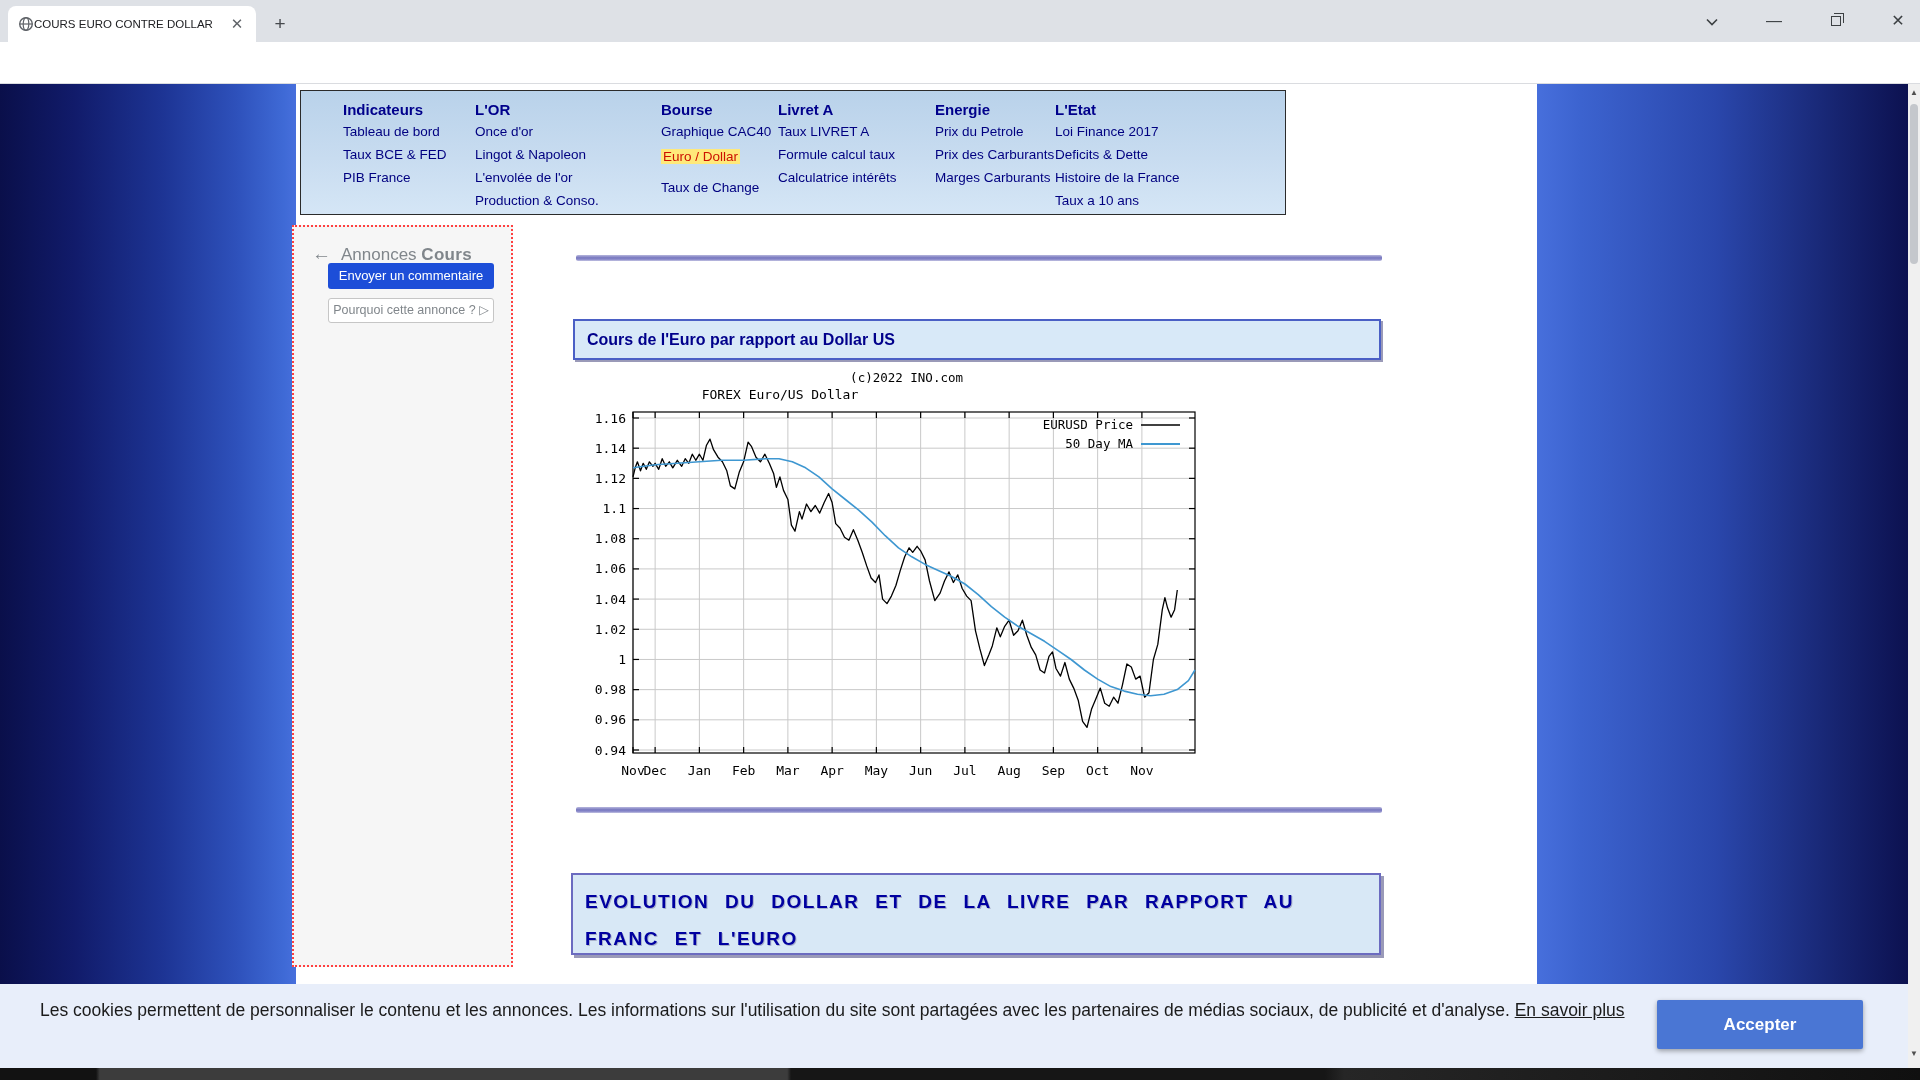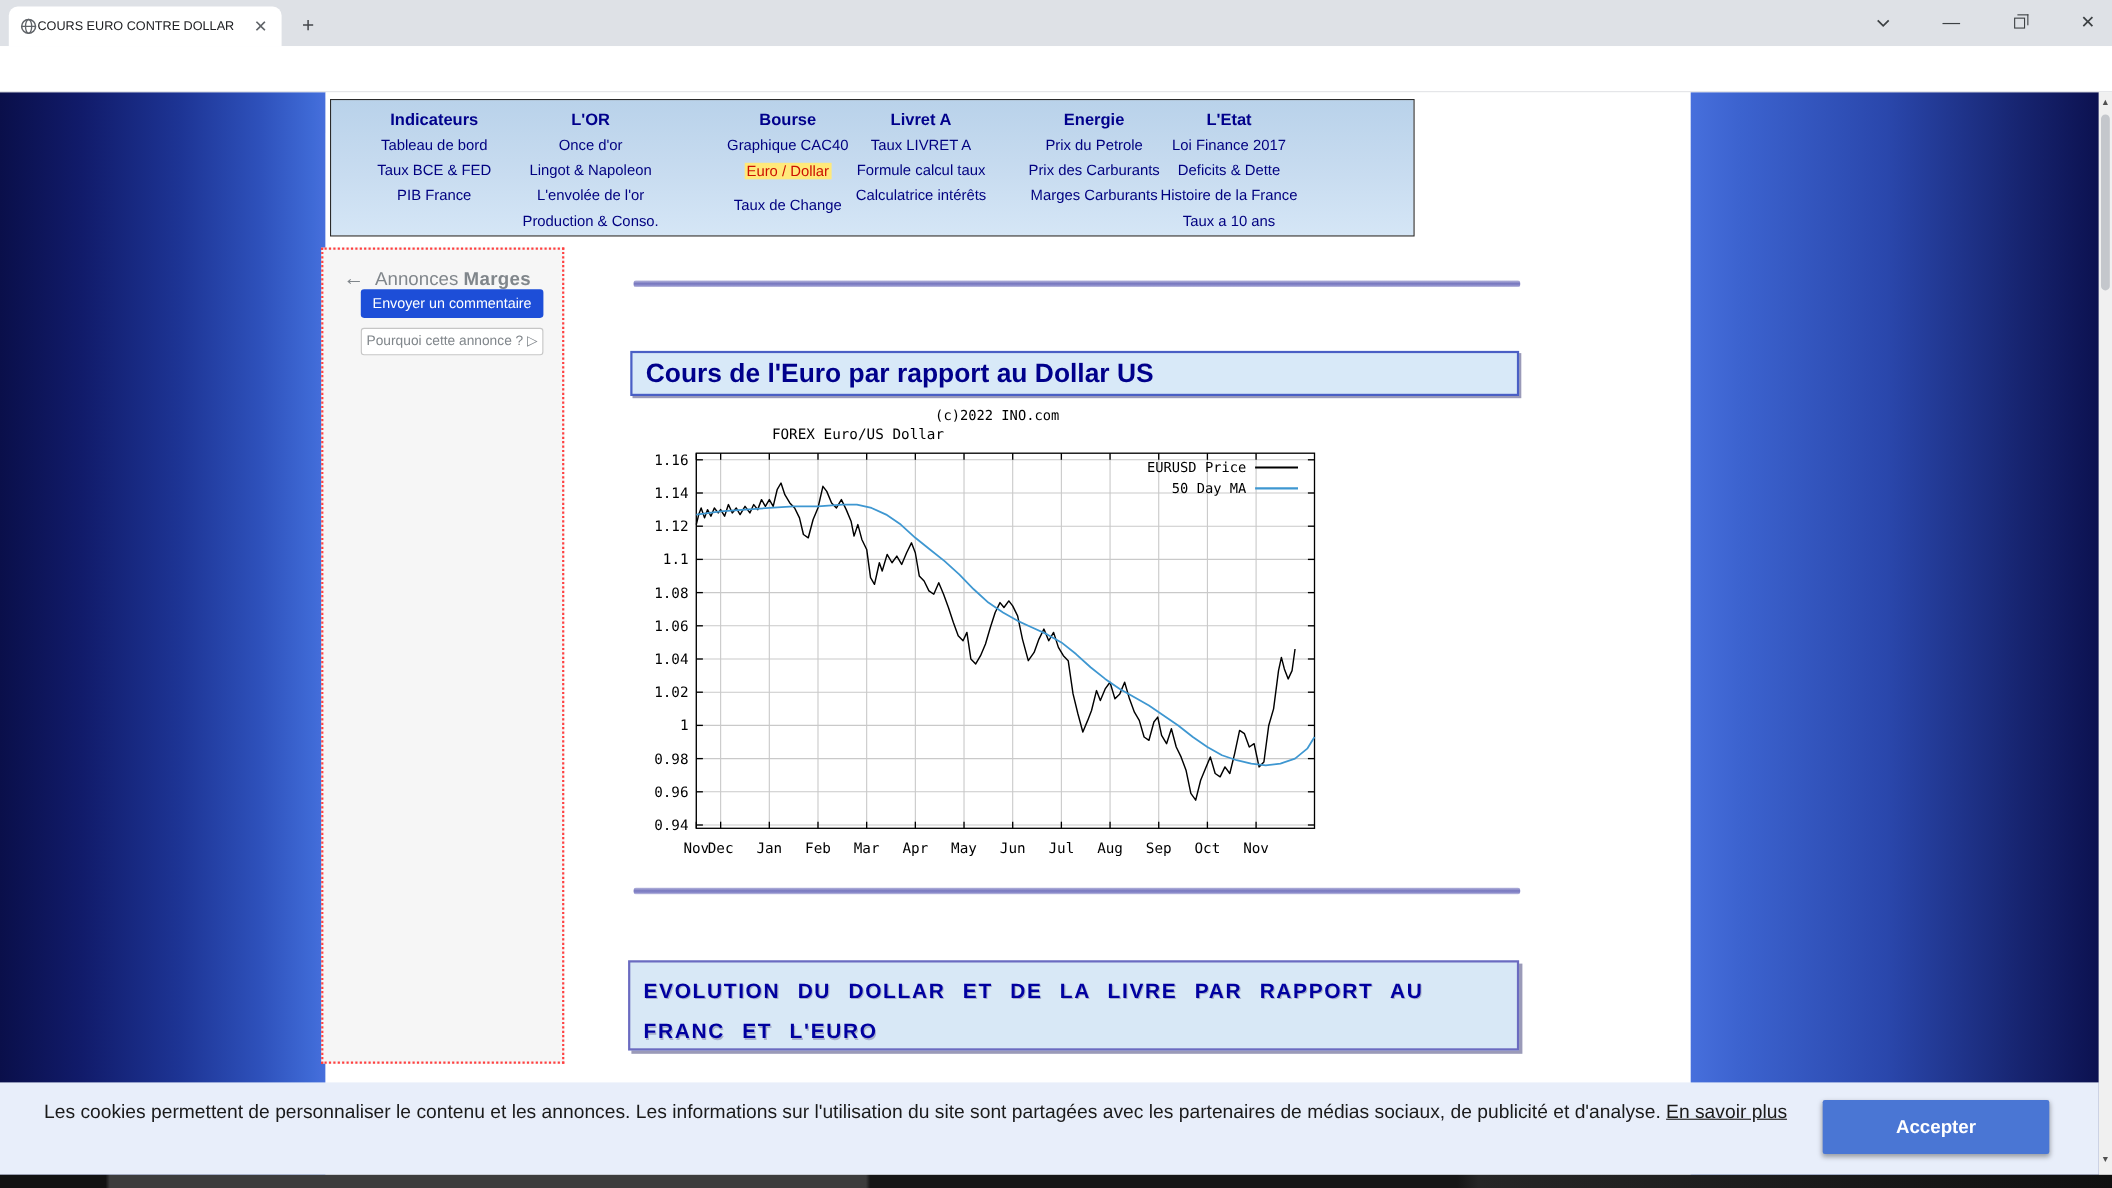--- a/index.html
+++ b/index.html
@@ -48,21 +48,21 @@
 
   
   #scrollbar { left:1908px; top:84px; width:12px; height:984px; background:#f0f0f0; }
   #sb-up { left:1909px; top:88px; width:10px; height:10px; color:#505050; font-size:8px; line-height:10px; text-align:center; }
   #sb-thumb { left:1910px; top:104px; width:8px; height:160px; background:#c4c7cc; border-radius:4px; }
   #sb-down { left:1909px; top:1048px; width:10px; height:12px; color:#505050; font-size:8px; line-height:12px; text-align:center; }
 
   
   #menu { left:300px; top:90px; width:986px; height:125px; border:1px solid #2b2b2b;
     background:linear-gradient(180deg,#b9d2ea 0%,#c8dcf0 55%,#d5e6f6 100%); }
-  .mcol { position:absolute; top:10px;text-align:center; }
+  .mcol { position:absolute; top:10px; }
   .mcol .mhead { font-size:15px; font-weight:bold; color:#00008b; margin-bottom:6px; }
   .mcol .mitem { font-size:13.5px; color:#000080; margin-bottom:8px; cursor:pointer; white-space:nowrap; }
   .mitem.hl { background:#ffe97a; color:#cc1100; display:inline-block; padding:0 2px; }
   #mcol-0{left:42px;} #mcol-1{left:174px;} #mcol-2{left:332px;margin-left:28px;} #mcol-3{left:477px;} #mcol-4{left:634px;} #mcol-5{left:754px;}
 
   
   #sidebar-ad { left:292px; top:225px; width:221px; height:742px; background:#f6f6f6; border:2px dotted #ff4040; }
   #ad-header { position:absolute; left:18px; top:16px; color:#80868b; font-size:17px; }
   #ad-header .garrow { font-size:19px; margin-right:10px; }
   #ad-header .glogo { font-weight:600; letter-spacing:.3px; }
@@ -70,21 +70,21 @@
     color:#fff; font-size:13px; text-align:center; line-height:26px; cursor:pointer; }
   #ad-why { position:absolute; left:34px; top:71px; width:166px; height:25px; background:#fff; border:1px solid #c6c6c6; border-radius:3px;
     color:#80868b; font-size:12.5px; text-align:center; line-height:23px; cursor:pointer; }
 
   
   .divider { left:576px; width:806px; height:6px;
     background:linear-gradient(180deg,#b6b6dc 0%,#7a7ac0 45%,#8585c8 70%,#c3c3e2 100%); border-radius:2px; }
   #divider1 { top:255px; } #divider2 { top:807px; }
   #title-box { left:573px; top:319px; width:808px; height:41px; background:#d8e9f8; border:2px solid #4a5fc5;
     box-shadow:2px 2px 0 #9a9ab8; display:flex; align-items:center; padding-left:12px; }
-  #title-box span { font-size:24px; font-weight:bold; color:#00008b; }
+  #title-box span { font-size:16px; font-weight:bold; color:#00008b; }
   #evolution-box { left:571px; top:873px; width:810px; height:82px; background:#d8e8f6; border:2px solid #6b6bc0;
     box-shadow:3px 3px 0 #9a9ab8; padding:8px 10px 0 12px; }
   #evolution-box span { font-size:19px; font-weight:bold; color:#0000a0; letter-spacing:1.5px; word-spacing:9px;
     line-height:37px; text-shadow:1px 1px 0 rgba(110,110,150,.45); }
 
   #chart-svg { left:560px; top:360px; }
 
   
   #cookie-banner { left:0; top:984px; width:1908px; height:84px; background:#e8eefa; }
   #cookie-text { position:absolute; left:40px; top:8px; width:1600px; font-size:17.5px; color:#1b1b1b;
@@ -225,21 +225,21 @@
     <div class="mhead">L'Etat</div>
     <div class="mitem">Loi Finance 2017</div>
     <div class="mitem">Deficits &amp; Dette</div>
     <div class="mitem">Histoire de la France</div>
     <div class="mitem">Taux a 10 ans</div>
   </div>
 </div>
 
 <div class="abs" id="sidebar-ad">
   <div id="ad-header">
-    <span class="garrow">←</span><span>Annonces</span> <span class="glogo">Marges</span>
+    <span class="garrow">←</span><span>Annonces</span> <span class="glogo">Cours</span>
   </div>
   <div id="ad-feedback">Envoyer un commentaire</div>
   <div id="ad-why">Pourquoi cette annonce ? ▷</div>
 </div>
 
 <div class="abs divider" id="divider1"></div>
 <div class="abs" id="title-box">
   <span>Cours de l'Euro par rapport au Dollar US</span>
 </div>
 

